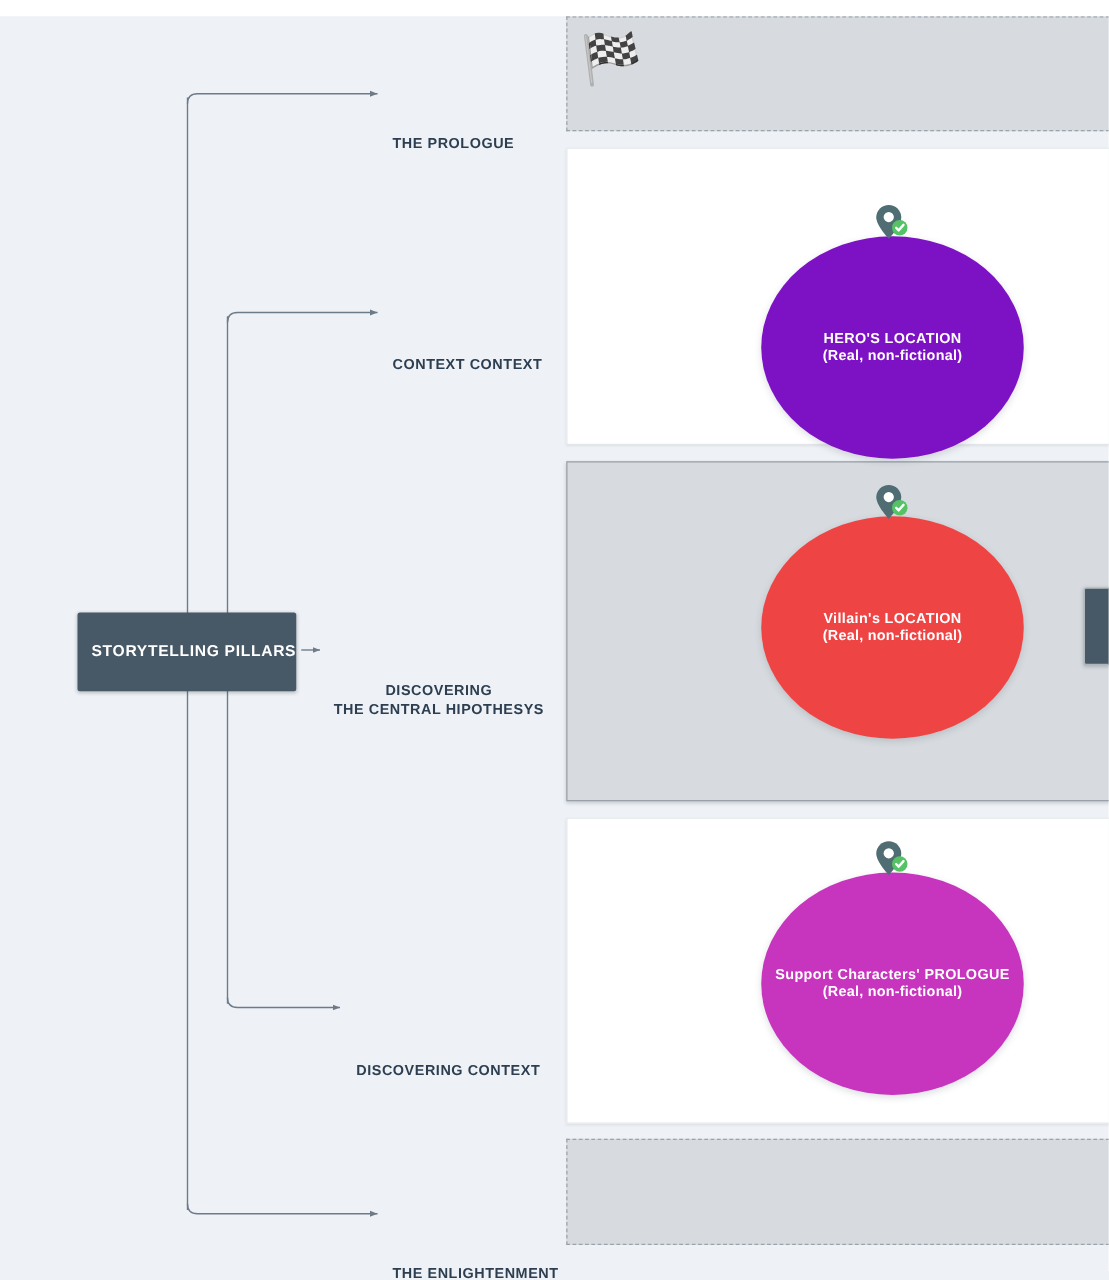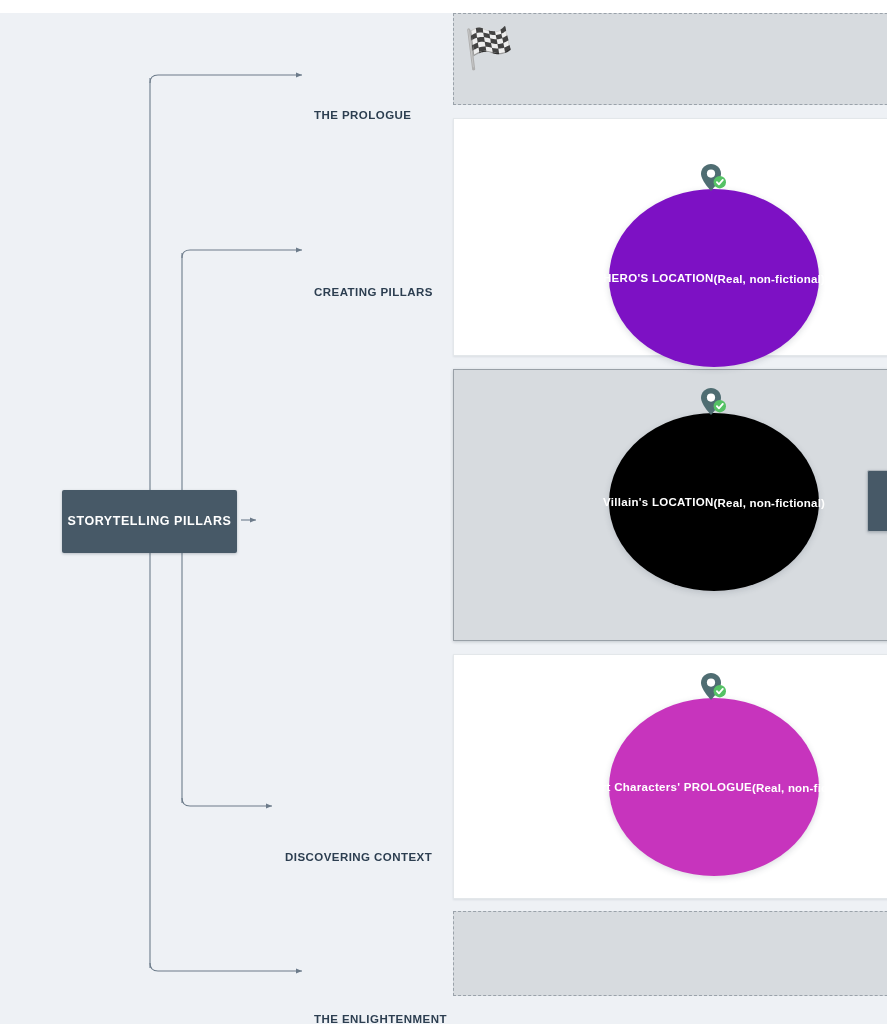--- a/index.html
+++ b/index.html
@@ -55,21 +55,21 @@
     position: absolute;
     left: 62px;
     top: 477px;
     width: 175px;
     height: 63px;
     background: #475967;
     border-radius: 2px;
     box-shadow: 0 1px 3px rgba(40,55,70,0.28);
     display: flex;
     align-items: center;
-    justify-content: center;
+    justify-content: flex-end;
     z-index: 5;
   }
   .central-node-label {
     color: #ffffff;
     font-size: 12.5px;
     font-weight: bold;
     letter-spacing: 0.55px;
     text-align: center;
     line-height: 1.2;
     white-space: nowrap;
@@ -164,21 +164,21 @@
   }
 
   .ellipse {
     position: absolute;
     left: 0;
     top: 26px;
     width: 210px;
     height: 178px;
     border-radius: 50%;
     display: flex;
-    flex-direction: row;
+    flex-direction: column;
     align-items: center;
     justify-content: center;
     box-shadow: 0 2px 6px rgba(40,55,70,0.17);
     z-index: 2;
   }
   .ellipse-title {
     color: #ffffff;
     font-size: 11.5px;
     font-weight: bold;
     letter-spacing: 0.3px;
@@ -240,22 +240,26 @@
           <path d="M241,507 L256,507" marker-end="url(#arrowSm)"></path>
         </g>
       </svg>
 
       <div class="central-node">
         <span class="central-node-label">STORYTELLING PILLARS</span>
       </div>
 
       <div class="branch-label bl-prologue">THE PROLOGUE</div>
 
-      <div class="branch-label bl-creating">CREATING PILLARS</div>
-
+      <div class="branch-label bl-creating">CONTEXT CONTEXT</div>
+
+      <div class="branch-label bl-central">
+        <div>DISCOVERING</div>
+        <div>THE CENTRAL HIPOTHESYS</div>
+      </div>
 
       <div class="branch-label bl-amplifying">DISCOVERING CONTEXT</div>
 
       <div class="branch-label bl-enlightenment">THE ENLIGHTENMENT</div>
     </div>
 
     <div class="right-stack">
 
       <div class="panel dashed panel-p1">
         <span class="flag-icon">🏁</span>
@@ -277,21 +281,21 @@
       </div>
 
       <div class="panel card-selected panel-p3">
         <div class="bubble-wrap bw2">
           <svg class="pin-icon" viewBox="0 0 28 34">
             <path d="M11 1 C5.5 1 1 5.4 1 10.8 C1 17.6 11 28 11 28 C11 28 21 17.6 21 10.8 C21 5.4 16.5 1 11 1 Z" fill="#4f6d72"></path>
             <circle cx="11" cy="10.6" r="4.1" fill="#ffffff"></circle>
             <circle cx="19.8" cy="19.2" r="6.2" fill="#55c265"></circle>
             <path d="M16.9 19.2 L18.9 21.3 L22.8 16.9" fill="none" stroke="#ffffff" stroke-width="1.9" stroke-linecap="round" stroke-linejoin="round"></path>
           </svg>
-          <div class="ellipse" style="background:#000000">
+          <div class="ellipse" style="background:#ef4444">
             <span class="ellipse-title">Villain's LOCATION</span>
             <span class="ellipse-sub">(Real, non-fictional)</span>
           </div>
         </div>
         <div class="edge-chip"></div>
       </div>
 
       <div class="panel card panel-p4">
         <div class="bubble-wrap bw3">
           <svg class="pin-icon" viewBox="0 0 28 34">

